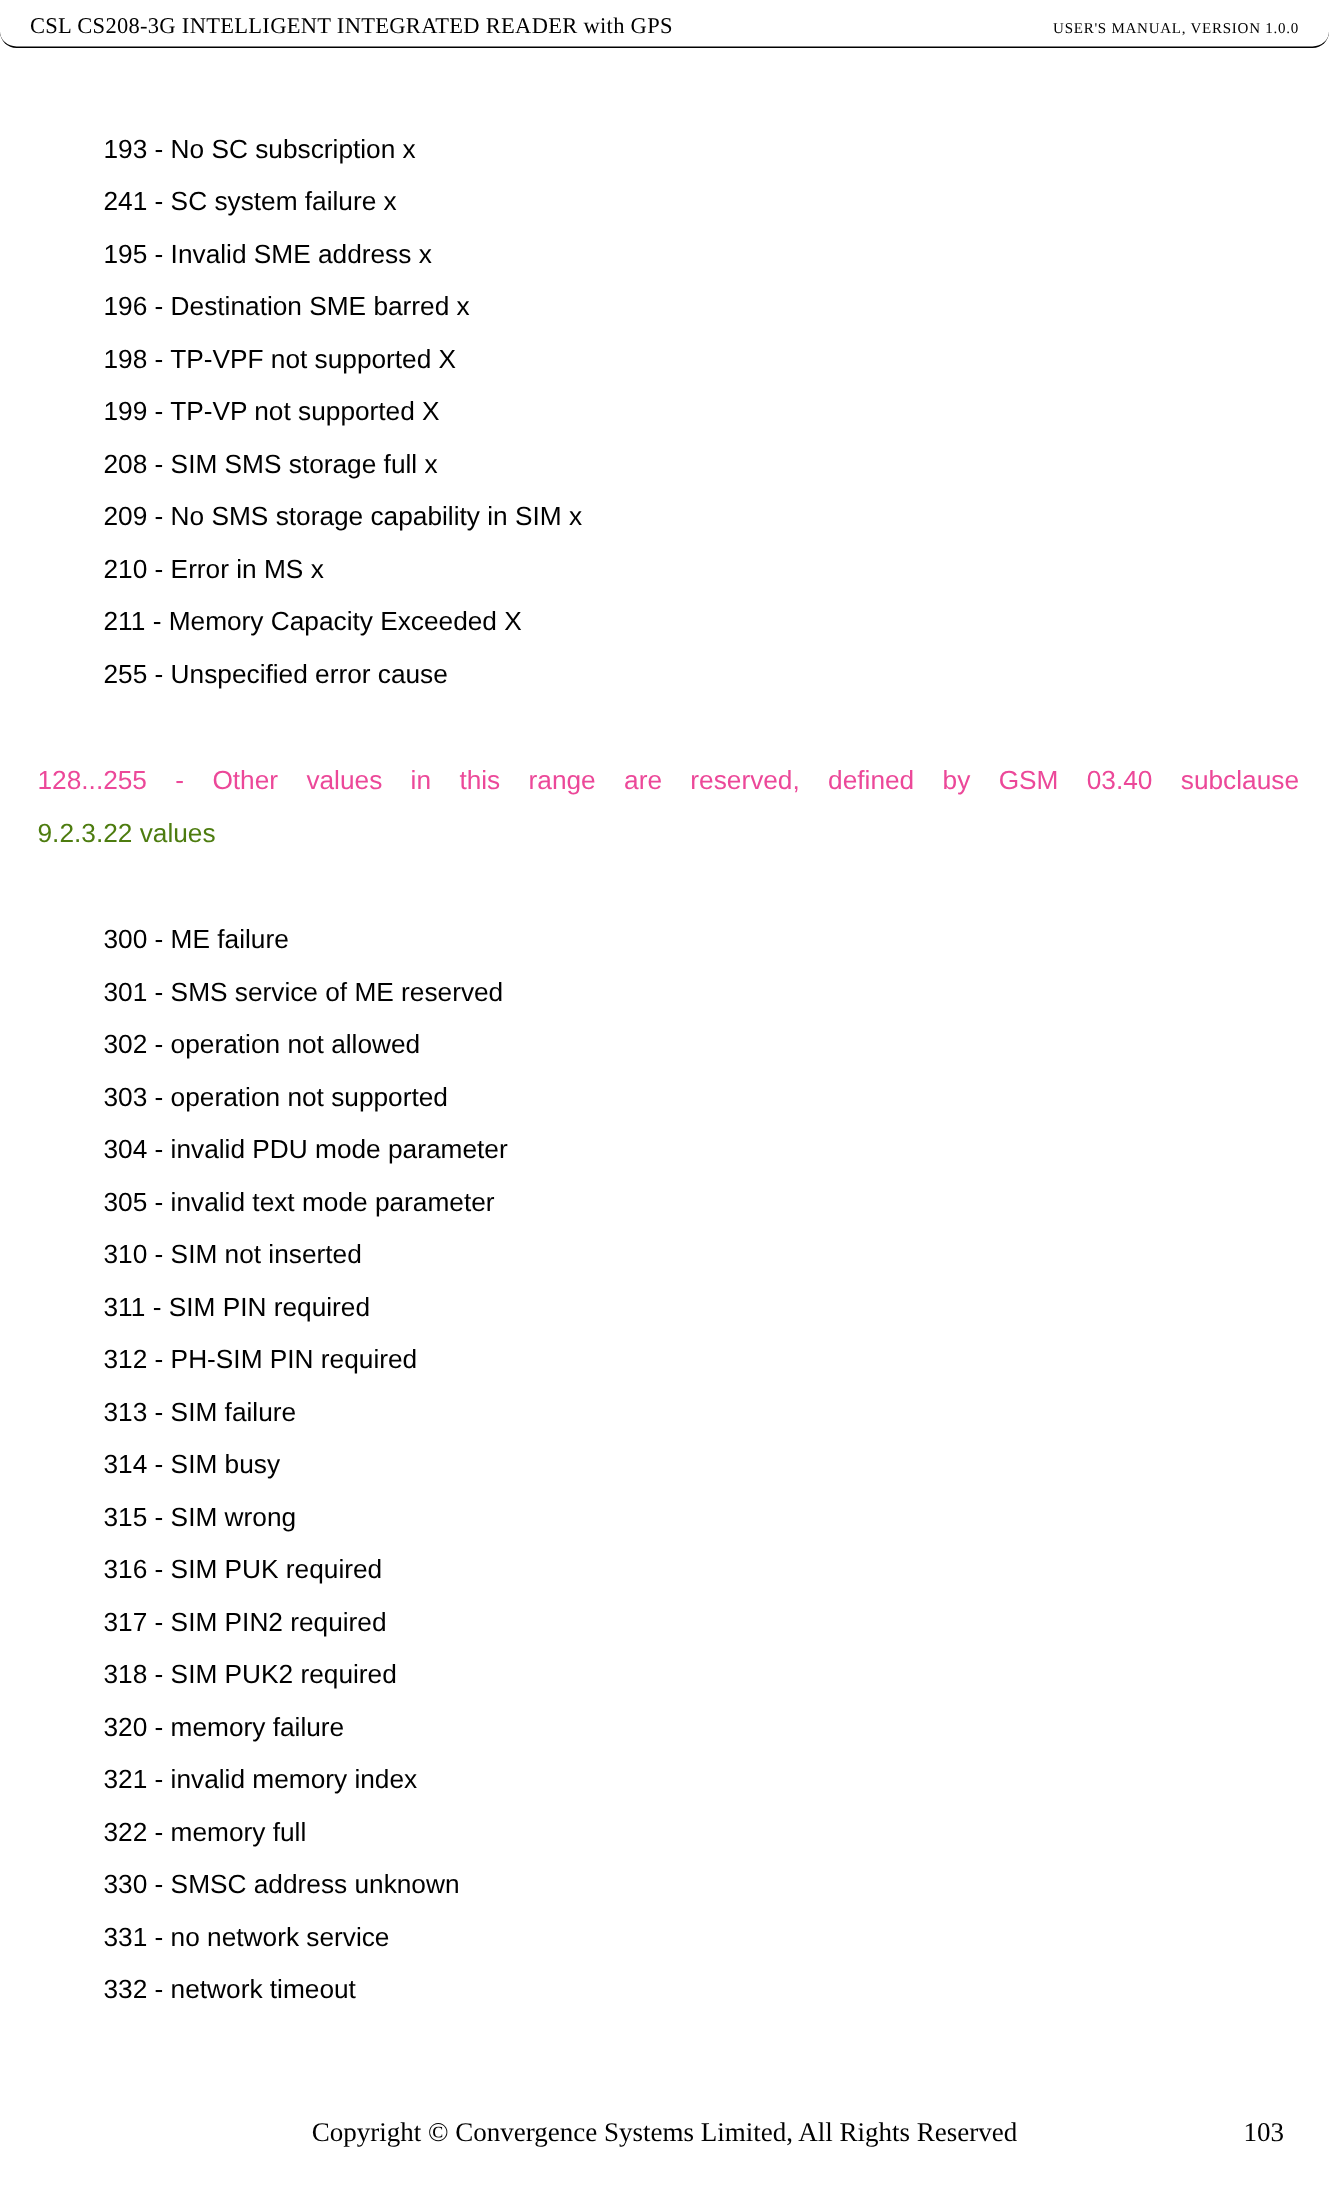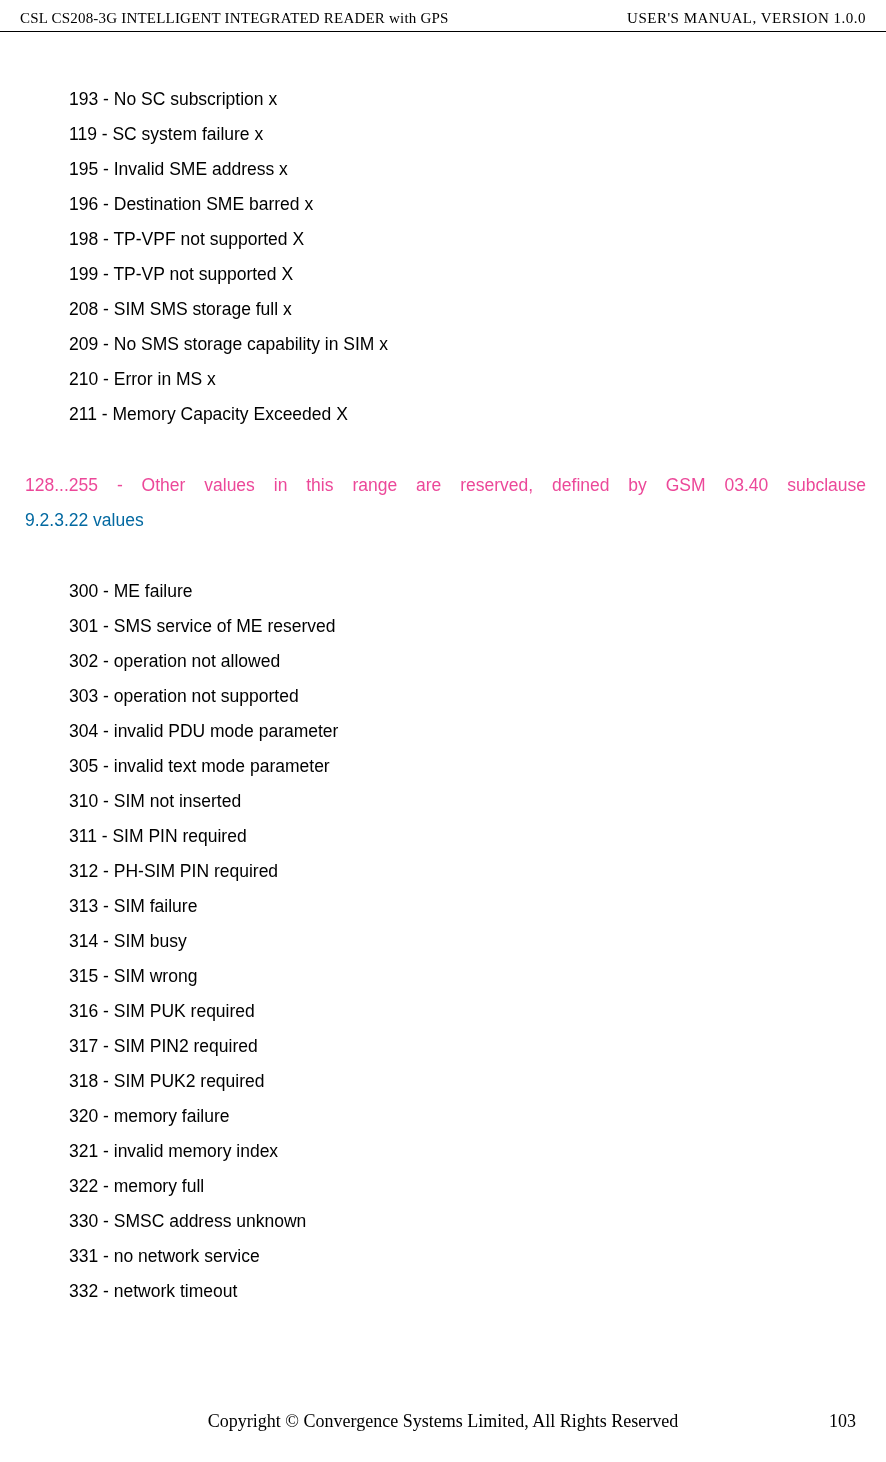--- a/index.html
+++ b/index.html
@@ -14,27 +14,28 @@
       height: 1462px;
       position: relative;
       padding: 0;
     }
     .header {
       display: flex;
       justify-content: space-between;
       align-items: baseline;
       padding: 10px 20px 4px 20px;
       border-bottom: 1px solid #000;
+      border-radius: 11px;
     }
     .header-left {
       font-size: 15px;
       letter-spacing: 0.2px;
     }
     .header-right {
-      font-size: 15px;
+      font-size: 10px;
       letter-spacing: 0.5px;
     }
     .content {
       padding: 50px 20px 20px 25px;
     }
     .line {
       font-family: Verdana, Geneva, sans-serif;
       font-size: 17.5px;
       line-height: 2.0;
       color: #000;
@@ -48,21 +49,21 @@
       font-size: 17.5px;
       line-height: 2.0;
       color: #ec4899;
       text-align: justify;
       text-align-last: justify;
     }
     .range-line2 {
       font-family: Verdana, Geneva, sans-serif;
       font-size: 17.5px;
       line-height: 2.0;
-      color: #0369a1;
+      color: #4d7c0f;
     }
     .footer {
       position: absolute;
       bottom: 30px;
       left: 0;
       right: 0;
       display: flex;
       justify-content: center;
       align-items: center;
       font-family: "Times New Roman", Times, serif;
@@ -81,29 +82,30 @@
 <body>
 
 <div class="header">
   <div class="header-left">CSL CS208-3G INTELLIGENT INTEGRATED READER with GPS</div>
   <div class="header-right">USER'S  MANUAL,  VERSION  1.0.0</div>
 </div>
 
 <div class="content">
   <div>
     <div class="line">193 - No SC subscription x</div>
-    <div class="line">119 - SC system failure x</div>
+    <div class="line">241 - SC system failure x</div>
     <div class="line">195 - Invalid SME address x</div>
     <div class="line">196 - Destination SME barred x</div>
     <div class="line">198 - TP-VPF not supported X</div>
     <div class="line">199 - TP-VP not supported X</div>
     <div class="line">208 - SIM SMS storage full x</div>
     <div class="line">209 - No SMS storage capability in SIM x</div>
     <div class="line">210 - Error in MS x</div>
     <div class="line">211 - Memory Capacity Exceeded X</div>
+    <div class="line">255 - Unspecified error cause</div>
   </div>
 
   <div class="spacer"></div>
 
   <div>
     <div class="range-line1">128...255  -  Other  values  in  this  range  are  reserved,  defined  by  GSM  03.40  subclause</div>
     <div class="range-line2">9.2.3.22 values</div>
   </div>
 
   <div class="spacer"></div>

